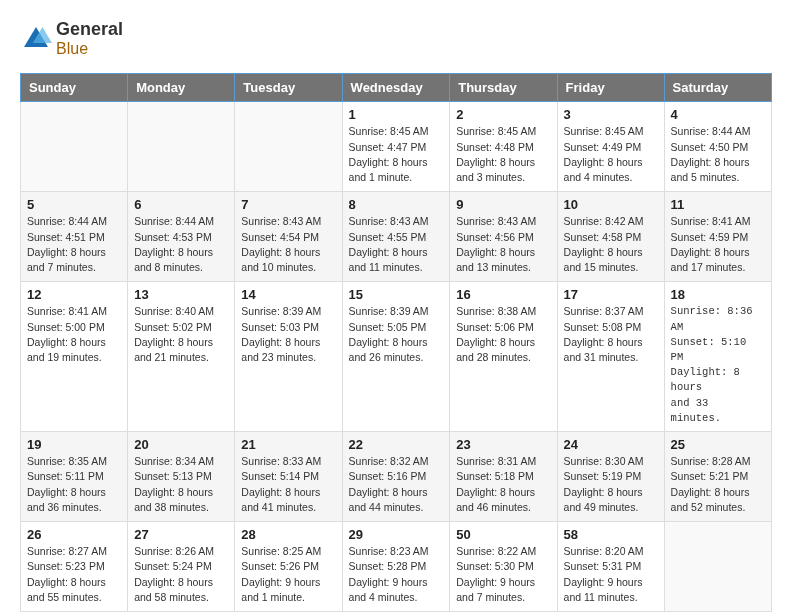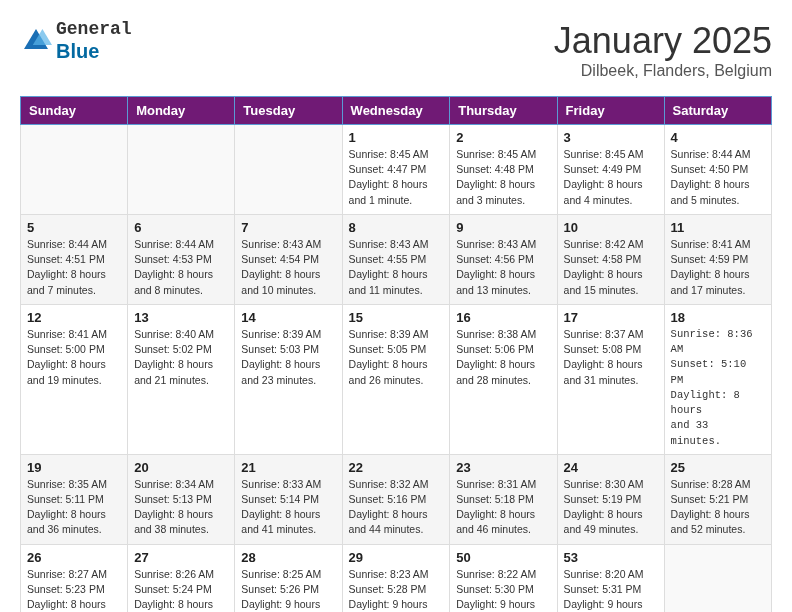--- a/index.html
+++ b/index.html
@@ -23,26 +23,25 @@
     }
     .logo-text {
       display: flex;
       flex-direction: column;
       line-height: 1.1;
     }
     .logo-general {
       font-size: 18px;
       font-weight: bold;
       color: #333;
-      font-family: Liberation Mono, monospace;
     }
     .logo-blue {
-      font-size: 20px;
-      font-weight: bold;
-      color: #0369a1;
+      font-size: 16px;
+      font-weight: normal;
+      color: #a16207;
     }
     .logo-icon {
       width: 32px;
       height: 32px;
     }
     .title-block {
       text-align: right;
     }
     .month-title {
       font-size: 36px;
@@ -52,21 +51,21 @@
     .location {
       font-size: 16px;
       color: #555;
     }
     .calendar {
       width: 100%;
       border-collapse: collapse;
       border: 1px solid #ccc;
     }
     .calendar th {
-      background: #701a75;
+      background: #737373;
       color: #fff;
       text-align: left;
       padding: 6px 8px;
       font-size: 13px;
       font-weight: bold;
       border: 1px solid #5a9ad4;
     }
     .calendar td {
       vertical-align: top;
       padding: 5px 6px;
@@ -102,24 +101,20 @@
   <div class="logo">
     <svg class="logo-icon" viewBox="0 0 40 40">
       <polygon points="20,5 35,30 5,30" fill="#1a6fb5"></polygon>
       <polygon points="28,5 40,25 16,25" fill="#5ab4e8" opacity="0.7"></polygon>
     </svg>
     <div class="logo-text">
       <span class="logo-general">General</span>
       <span class="logo-blue">Blue</span>
     </div>
   </div>
-  <div class="title-block">
-    <div class="month-title">January 2025</div>
-    <div class="location">Dilbeek, Flanders, Belgium</div>
-  </div>
 </div>
 
 <table class="calendar">
   <thead>
     <tr>
     <th>Sunday</th>
         <th>Monday</th>
         <th>Tuesday</th>
         <th>Wednesday</th>
         <th>Thursday</th>
@@ -344,21 +339,21 @@
 and 4 minutes.</div>
         </td>
         <td>
           <div class="day-number">50</div>
           <div class="day-info" style="white-space: pre-line;">Sunrise: 8:22 AM
 Sunset: 5:30 PM
 Daylight: 9 hours
 and 7 minutes.</div>
         </td>
         <td>
-          <div class="day-number">53</div>
+          <div class="day-number">58</div>
           <div class="day-info" style="white-space: pre-line;">Sunrise: 8:20 AM
 Sunset: 5:31 PM
 Daylight: 9 hours
 and 11 minutes.</div>
         </td>
         <td class="empty-cell"></td>
       </tr>
     </tbody>
 </table>
 

